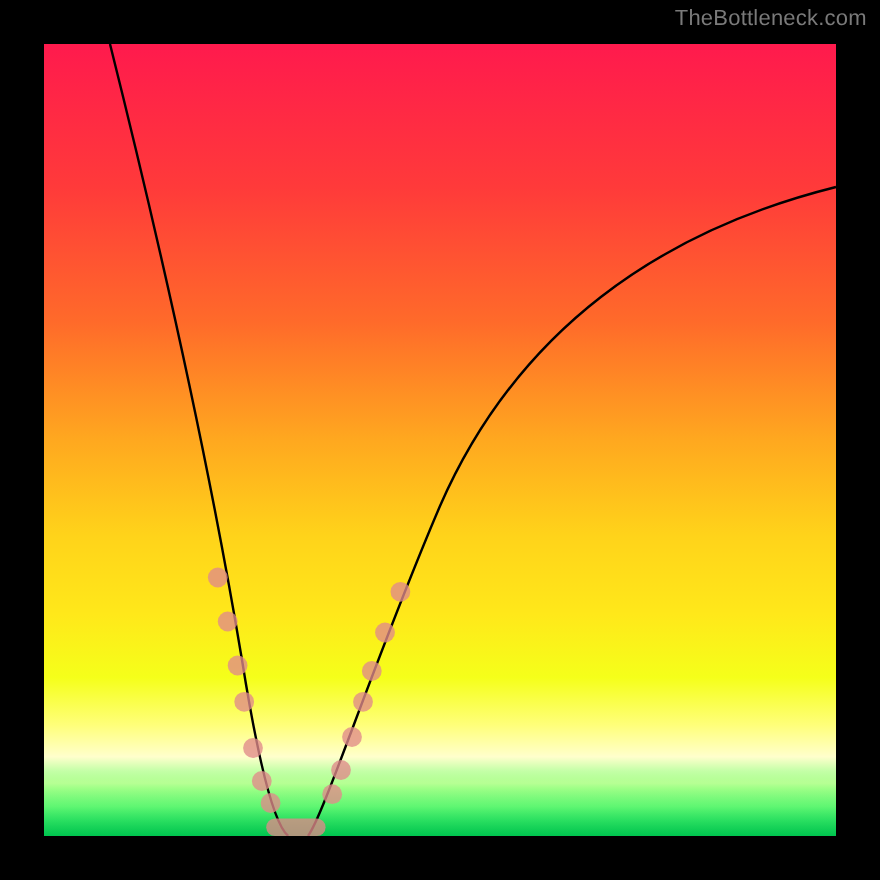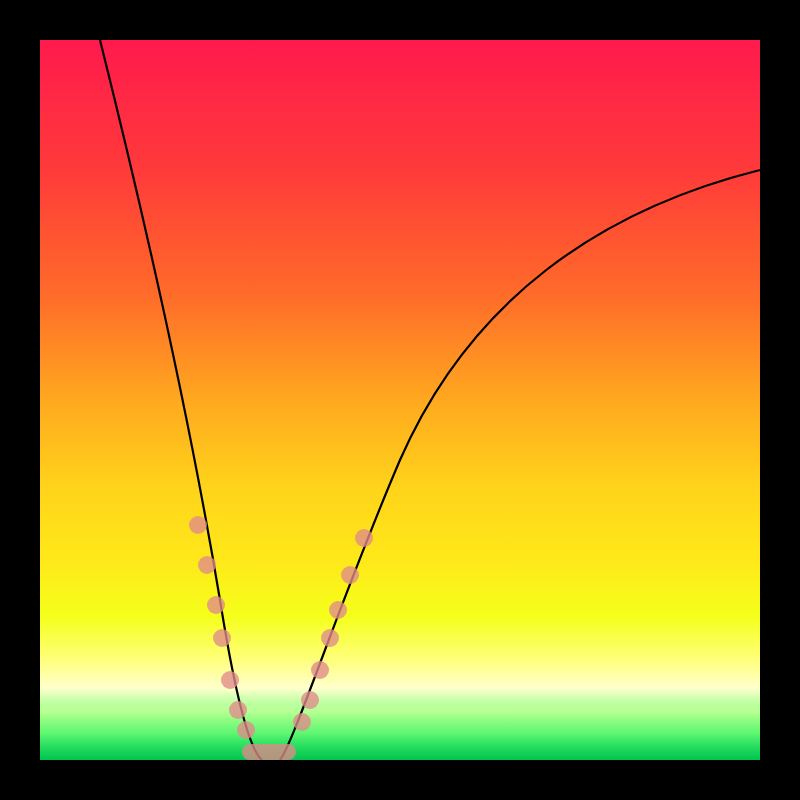--- a/index.html
+++ b/index.html
@@ -83,20 +83,21 @@
     stroke: #e08a8a;
     stroke-width: 16;
     stroke-linecap: round;
     opacity: 0.78;
   }
 </style>
 </head>
 <body>
 
 <div class="frame">
+  <div class="watermark">TheBottleneck.com</div>
 
   <div class="plot-area">
     <div class="green-band"></div>
 
     <svg class="curve-layer" viewBox="0 0 720 720">
 
       <path class="curve" d="M 60 0
                C 110 200, 150 380, 180 560
                C 196 660, 210 710, 222 720"></path>
 

